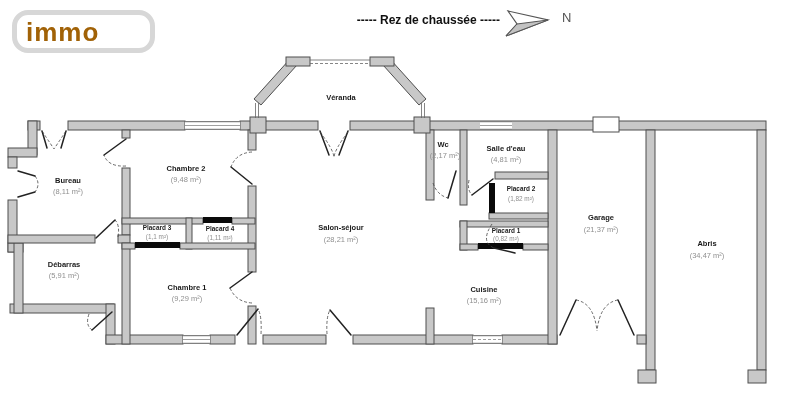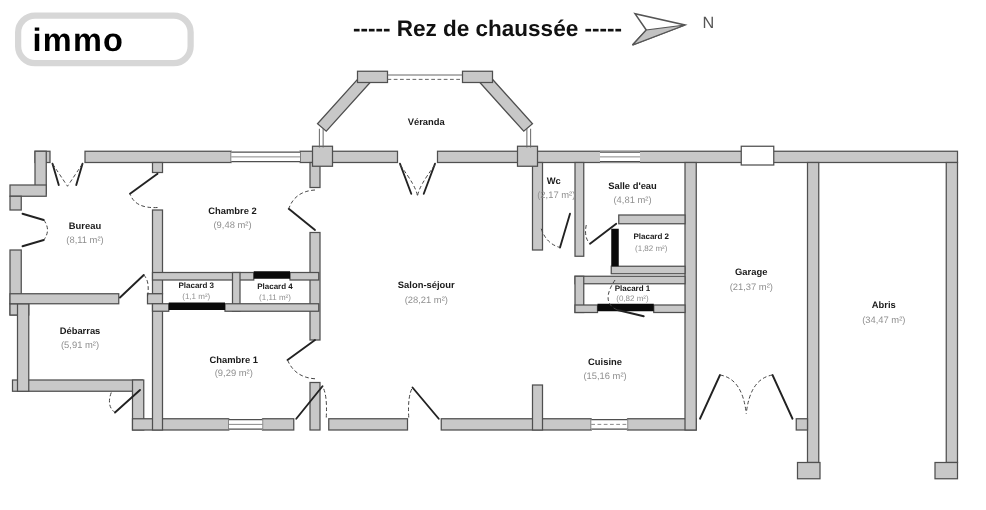--- a/index.html
+++ b/index.html
@@ -1,28 +1,28 @@
 <!DOCTYPE html>
 <html><head>
 <meta charset="utf-8">
 <style>
   html,body{margin:0;padding:0;background:#ffffff;}
   .stage{position:relative;width:789px;height:408px;background:#ffffff;overflow:hidden;
          font-family:"Liberation Sans",sans-serif;}
   
   .logo{position:absolute;left:12px;top:10px;width:133px;height:33px;
         border:5px solid #d7d7d7;border-radius:16px;display:flex;align-items:center;}
-  .logo-immo{color:#000000;font-weight:bold;font-size:26px;padding-left:9px;letter-spacing:1px;line-height:1;}
+  .logo-immo{color:#a16207;font-weight:bold;font-size:26px;padding-left:9px;letter-spacing:1px;line-height:1;}
   .logo-not{position:absolute;top:-5px;right:-5px;bottom:-5px;width:52px;
             border:5px solid #d7d7d7;border-radius:16px;background:#ffffff;
             display:flex;align-items:center;justify-content:center;
             color:#c7c7c7;font-weight:bold;font-size:26px;line-height:1;}
   
-  .plan-title{position:absolute;left:280px;top:13px;width:220px;text-align:center;
-              font-size:18px;font-weight:bold;color:#111;white-space:nowrap;}
+  .plan-title{position:absolute;left:280px;top:13px;width:220px;text-align:right;
+              font-size:12px;font-weight:bold;color:#111;white-space:nowrap;}
   
   svg{position:absolute;left:0;top:0;}
   .wall{fill:#c8c8c8;stroke:#4f4f4f;stroke-width:1;}
   .bar{fill:#0a0a0a;stroke:none;}
   .leaf{stroke:#222;stroke-width:1.5;fill:none;stroke-linecap:round;}
   .swing{stroke:#444;stroke-width:0.8;fill:none;stroke-dasharray:3 2;}
   .winrect{fill:#ffffff;stroke:none;}
   .winline{stroke:#4f4f4f;stroke-width:0.9;}
   .winmid{stroke:#777;stroke-width:0.7;}
   .winmid-d{stroke:#777;stroke-width:0.7;stroke-dasharray:3 2;}

